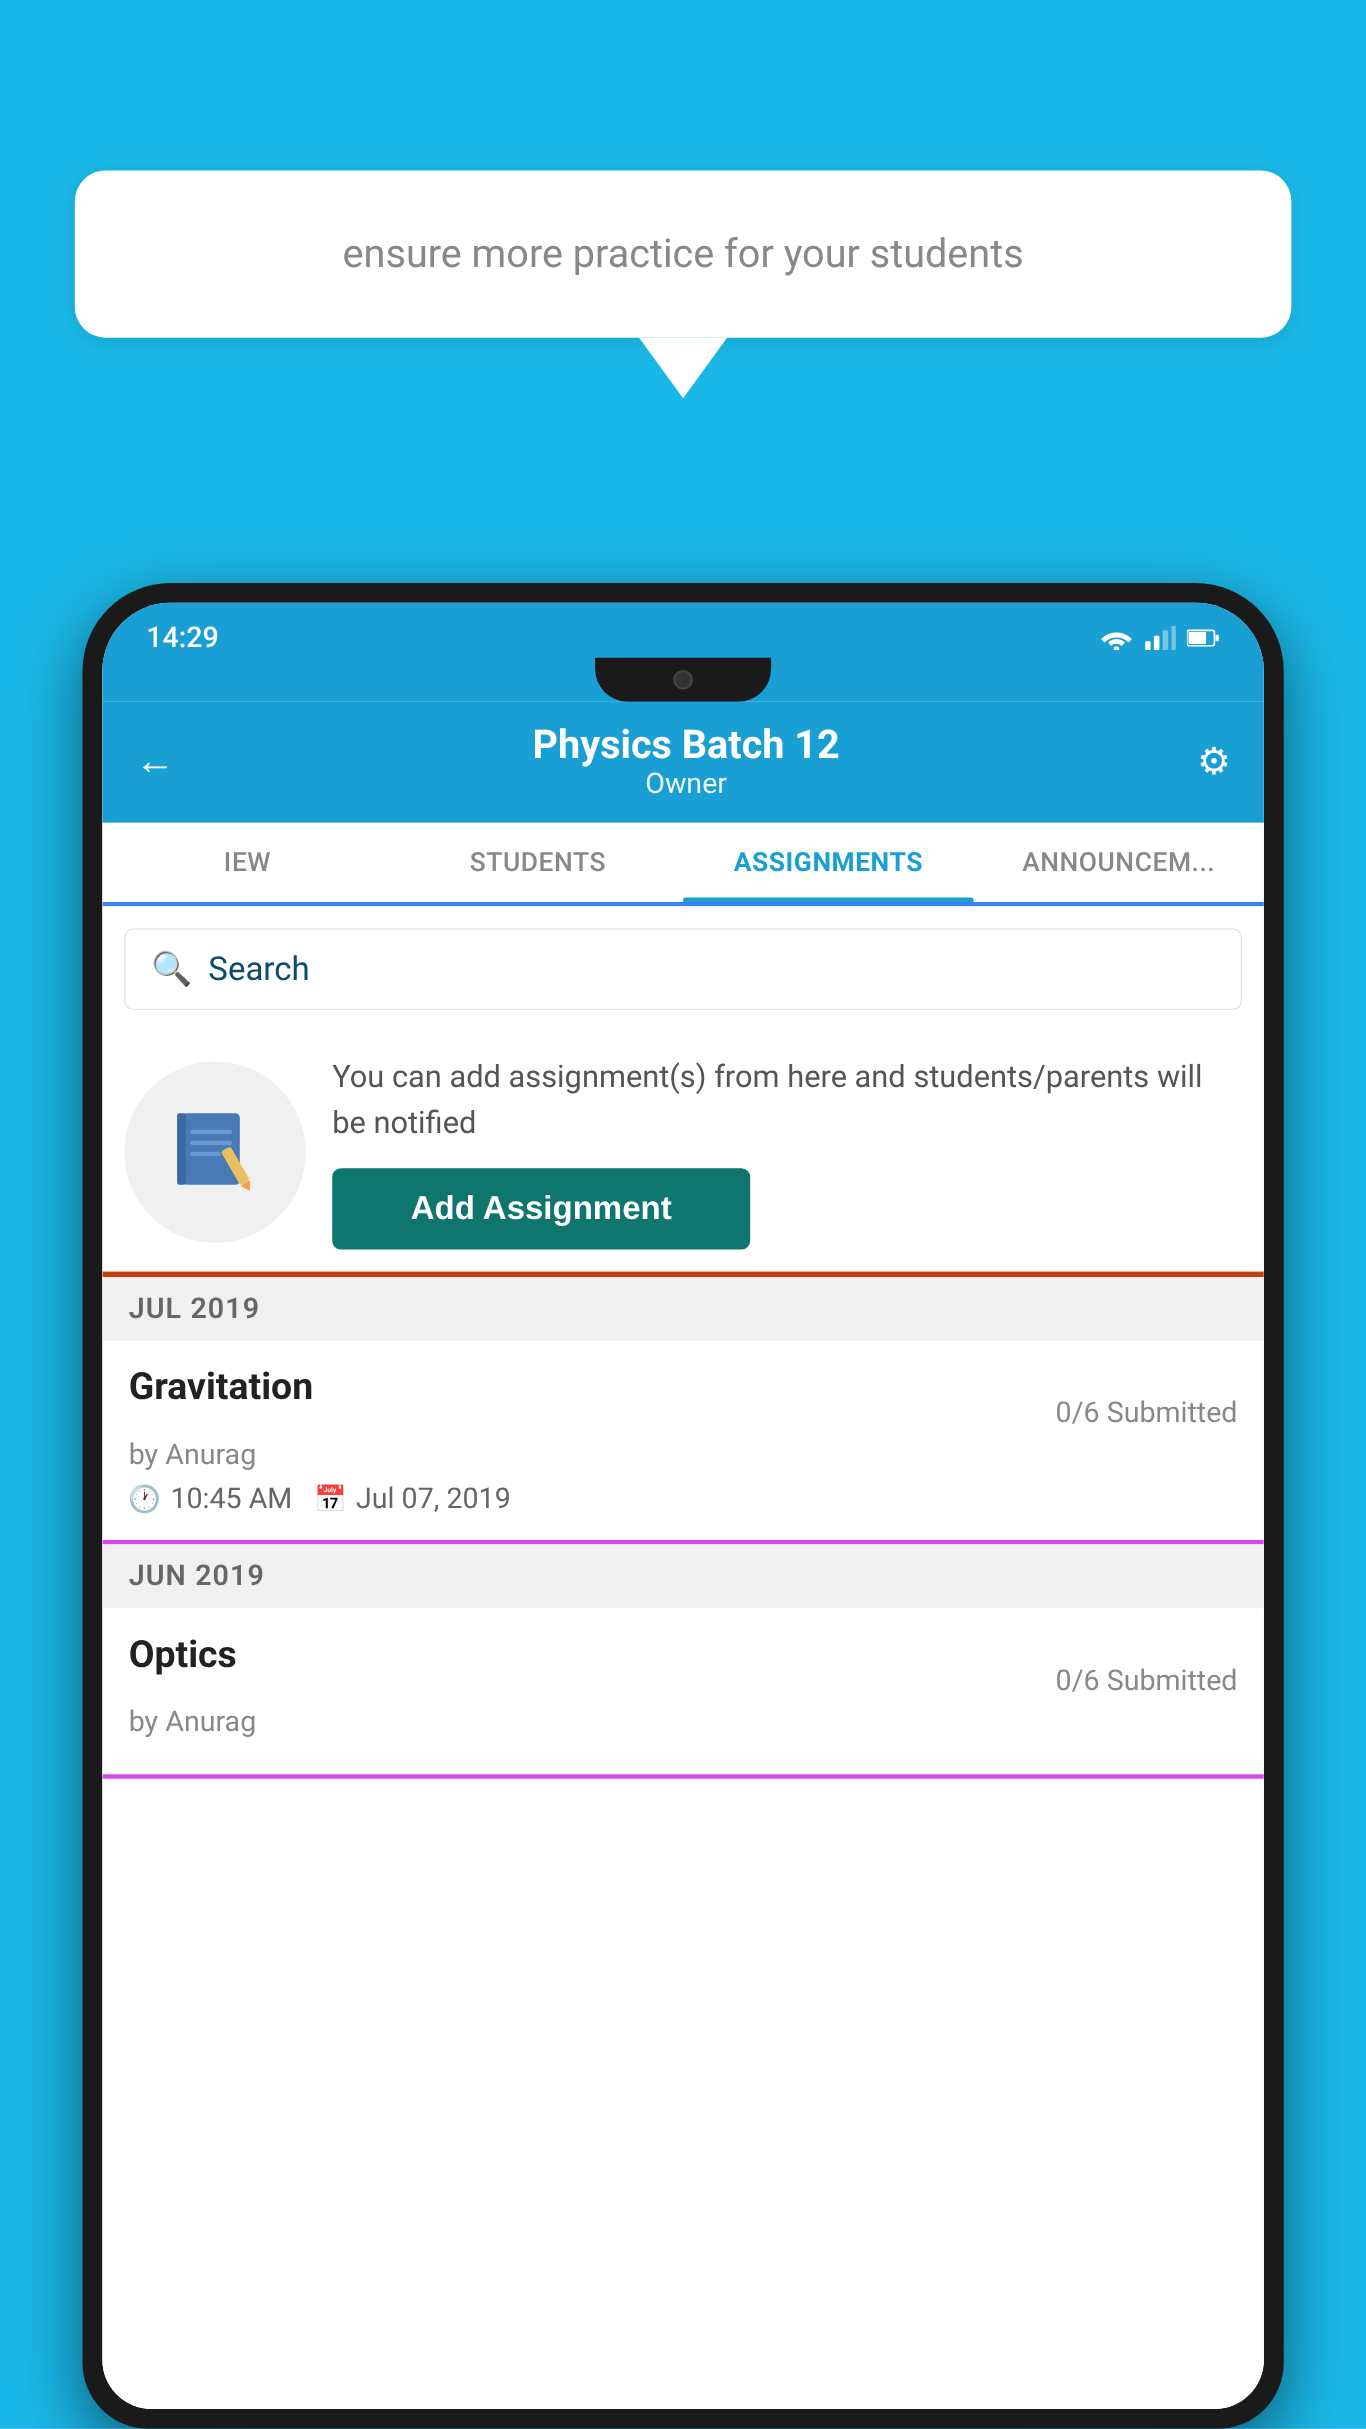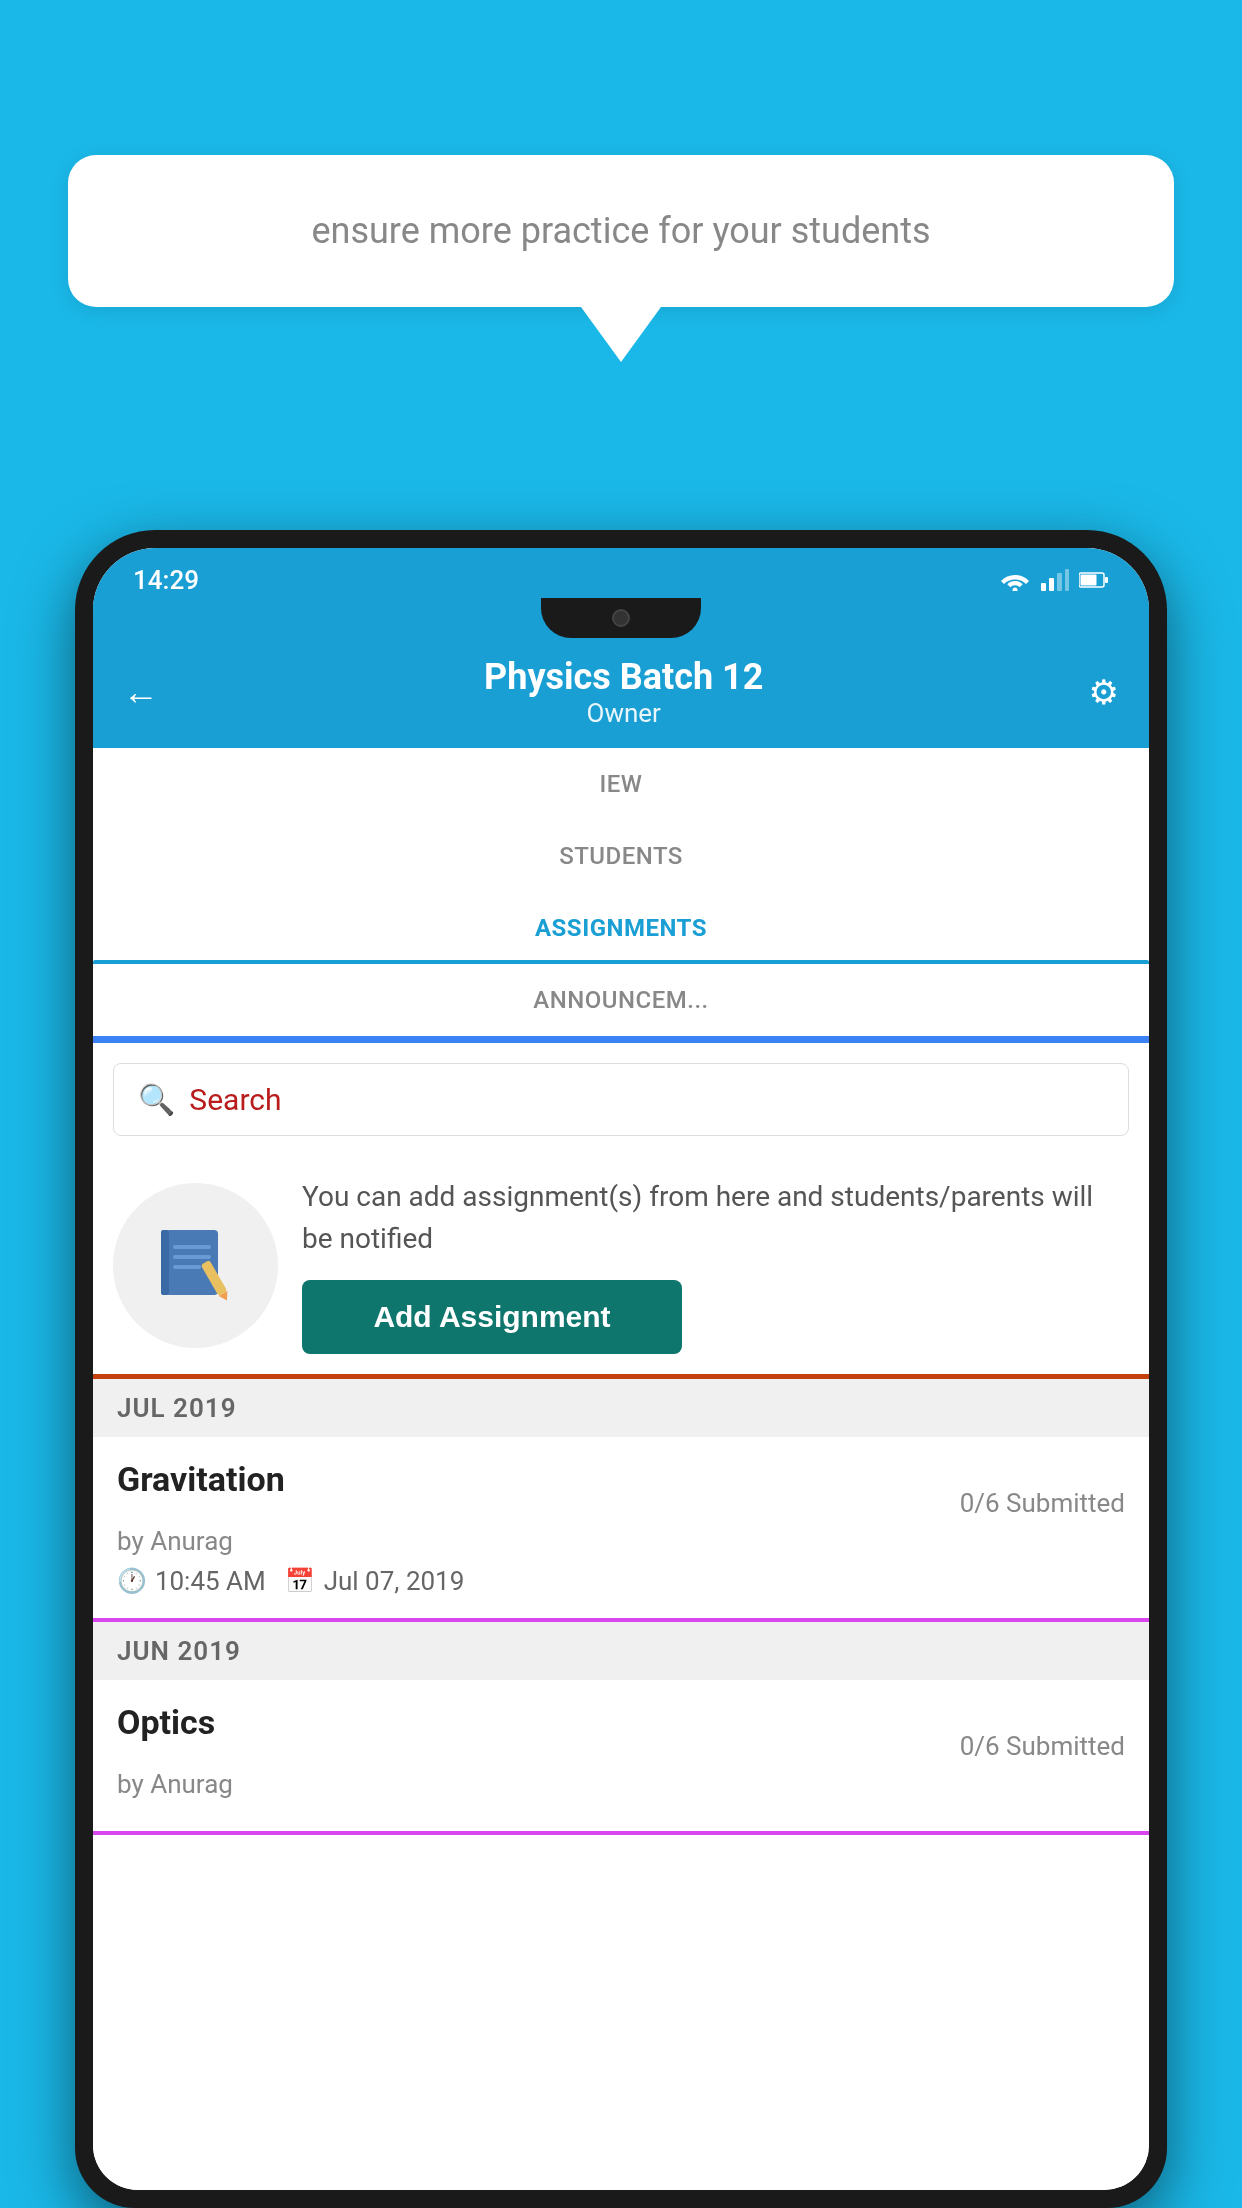--- a/index.html
+++ b/index.html
@@ -147,23 +147,22 @@
     }
     .header-settings {
       color: white;
       font-size: 34px;
     }
 
     
     .tabs-bar {
       background: white;
       display: flex;
-      border-bottom: 7px solid #3b82f6;
+      border-bottom: 4px solid #3b82f6;
       overflow: hidden;
-      flex-direction: column;
     }
     .tab-item {
       flex: 1;
       padding: 22px 10px;
       text-align: center;
       font-size: 24px;
       font-weight: 500;
       color: #888;
       letter-spacing: 0.5px;
       position: relative;
@@ -199,21 +198,21 @@
       display: flex;
       align-items: center;
       padding: 18px 24px;
       gap: 14px;
     }
     .search-icon-wrap {
       color: #999;
       font-size: 30px;
     }
     .search-input-text {
-      color: #b91c1c;
+      color: #0c4a6e;
       font-size: 30px;
     }
 
     
     .promo-section {
       display: flex;
       align-items: center;
       padding: 20px 20px 20px 20px;
       gap: 24px;
       border-bottom: 5px solid #c2410c;

